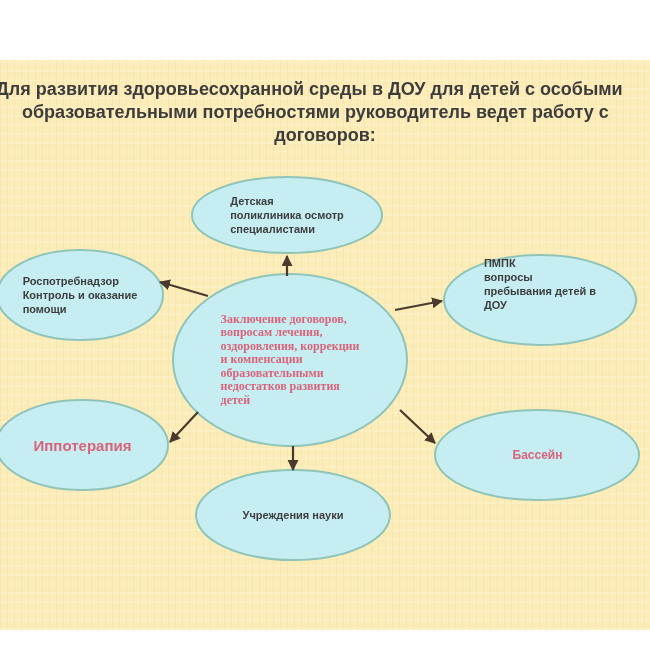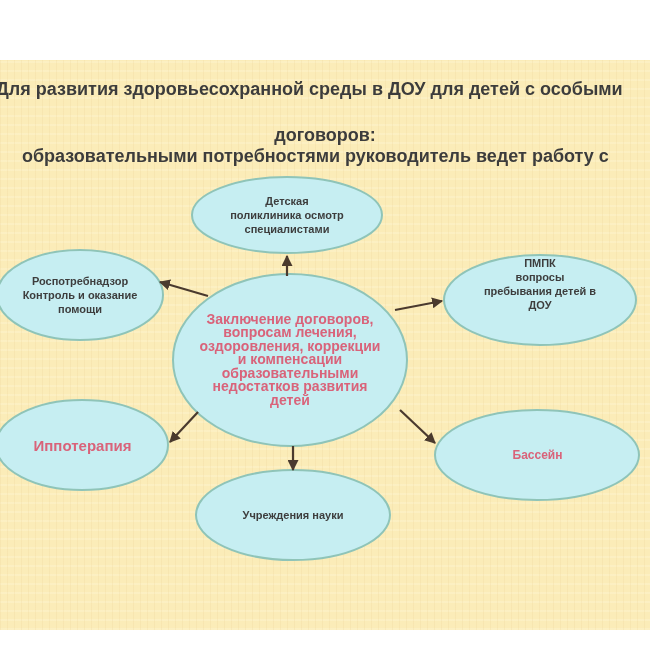--- a/index.html
+++ b/index.html
@@ -13,26 +13,26 @@
     background-color: #fbecb8;
     background-image:
       repeating-linear-gradient(90deg, rgba(230,200,140,0.18) 0 1px, transparent 1px 7px),
       repeating-linear-gradient(0deg, rgba(255,250,225,0.25) 0 2px, transparent 2px 9px);
   }
   .title {
     position: absolute; left: 0; top: 78px; width: 650px;
     font-weight: bold; color: #3c3c3c; font-size: 18px; line-height: 23px;
   }
   .title .l1 { position: absolute; left: -4px; top: 0; white-space: nowrap; }
-  .title .l2 { position: absolute; left: 22px; top: 23px; white-space: nowrap; margin-top: 44px; }
+  .title .l2 { position: absolute; left: 22px; top: 23px; white-space: nowrap; }
   .title .l3 { position: absolute; left: 0; width: 650px; top: 46px; text-align: center; }
   svg.diagram { position: absolute; left: 0; top: 0; }
   .node {
     position: absolute; display: flex; align-items: center; justify-content: center;
-    text-align: center; font-weight: bold;
+    text-align: left; font-weight: bold;
   }
   .node span { display: block; }
   .dark { color: #3d3d3d; font-size: 11px; line-height: 14px; }
   .pink { color: #d9637a; }
 </style>
 </head>
 <body>
 
 <div class="paper"></div>
 
@@ -85,21 +85,21 @@
 
 <div class="node dark" style="left:450px; top:249px; width:180px; height:70px;">
   <div>
     <span>ПМПК</span>
     <span>вопросы</span>
     <span>пребывания детей в</span>
     <span>ДОУ</span>
   </div>
 </div>
 
-<div class="node pink" style="left:185px; top:290px; width:210px; height:140px; font-size:14px; line-height:13.5px;">
+<div class="node pink" style="left:185px; top:290px; width:210px; height:140px; font-size:12px; line-height:13.5px;font-family:Liberation Serif, serif;">
   <div>
     <span>Заключение договоров,</span>
     <span>вопросам лечения,</span>
     <span>оздоровления, коррекции</span>
     <span>и компенсации</span>
     <span>образовательными</span>
     <span>недостатков развития</span>
     <span>детей</span>
   </div>
 </div>

